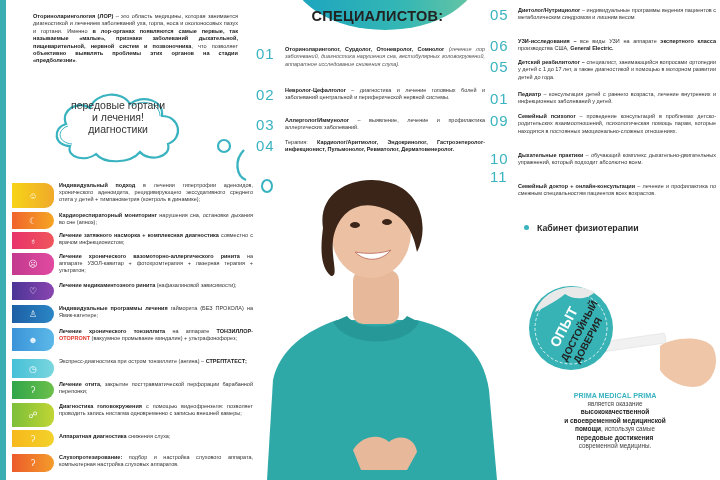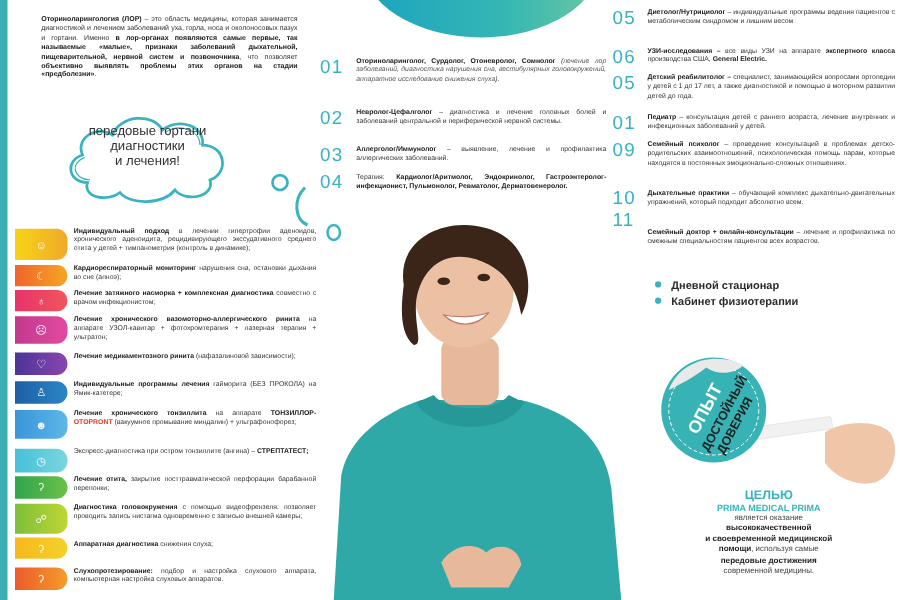--- a/index.html
+++ b/index.html
@@ -57,22 +57,22 @@
 </div>
 
 <div class="cloud">
   <svg width="140" height="78" viewBox="0 0 140 78">
     <path d="M22 60 C6 60 4 42 18 38 C12 24 30 14 42 22 C48 6 74 4 82 18 C94 8 116 14 114 30 C132 30 136 52 120 58 C124 72 100 76 92 66 C82 78 56 78 48 68 C38 76 18 72 22 60 Z" fill="none" stroke="#3ab3c0" stroke-width="2.2"></path>
     <path d="M24 58 C10 57 8 44 20 40" fill="none" stroke="#3ab3c0" stroke-width="1"></path>
     <path d="M84 20 C96 12 112 18 112 30" fill="none" stroke="#3ab3c0" stroke-width="1"></path>
   </svg>
   <div class="cloud-text">
     <div>передовые гортани</div>
+    <div>и лечения!</div>
     <div>диагностики</div>
-    <div>и лечения!</div>
   </div>
 </div>
 <svg class="swirl" style="left:214px;top:132px" width="36" height="50" viewBox="0 0 36 50">
   <ellipse cx="10" cy="14" rx="6" ry="6" fill="none" stroke="#3ab3c0" stroke-width="2.2"></ellipse>
   <path d="M30 18 C20 28 22 44 32 48" fill="none" stroke="#3ab3c0" stroke-width="2.4"></path>
 </svg>
 <svg class="swirl" style="left:258px;top:176px" width="18" height="22" viewBox="0 0 18 22">
   <ellipse cx="9" cy="10" rx="5" ry="6" fill="none" stroke="#3ab3c0" stroke-width="2"></ellipse>
 </svg>
 
@@ -146,20 +146,21 @@
   <div class="svc" style="top:272px">
     <div class="svc-tab" style="top:0;height:18px;background:linear-gradient(90deg,#ec5b2a,#f49c2b)">
         <span>ʔ</span>
       </div>
     <div class="svc-text" style="top:0"><b>Слухопротезирование:</b><span> подбор и настройка слухового аппарата, компьютерная настройка слуховых аппаратов.</span></div>
   </div>
 </div>
 
 <div class="teal-arc"></div>
 <div class="cons-title">
+  <div>СПЕЦИАЛИСТОВ:</div>
 </div>
 
 <div class="num" style="left:256px;top:47px">01</div>
 <div class="spec" style="left:285px;top:46px;width:200px"><b>Оториноларинголог, Сурдолог, Отоневролог, Сомнолог</b><i> (лечение лор заболеваний, диагностика нарушения сна, вестибулярных головокружений, аппаратное исследование снижения слуха)</i><span>.</span></div>
 
 <div class="num" style="left:256px;top:88px">02</div>
 <div class="spec" style="left:285px;top:87px;width:200px"><b>Невролог-Цефалголог</b><span> – диагностика и лечение головных болей и заболеваний центральной и периферической нервной системы.</span></div>
 
 <div class="num" style="left:256px;top:118px">03</div>
 <div class="spec" style="left:285px;top:117px;width:200px"><b>Аллерголог/Иммунолог</b><span> – выявление, лечение и профилактика аллергических заболеваний.</span></div>
@@ -196,24 +197,20 @@
 <div class="num" style="left:490px;top:114px">09</div>
 <div class="spec" style="left:518px;top:113px;width:198px"><b>Семейный психолог</b><span> –  проведение консультаций в проблемах детско-родительских взаимоотношений, психологическая помощь парам, которые находятся в постоянных эмоционально-сложных отношениях.</span></div>
 
 <div class="num" style="left:490px;top:152px">10</div>
 <div class="spec" style="left:518px;top:152px;width:198px"><b>Дыхательные практики</b><span> – обучающий комплекс дыхательно-двигательных упражнений, который подходит абсолютно всем.</span></div>
 
 <div class="num" style="left:490px;top:170px">11</div>
 <div class="spec" style="left:518px;top:183px;width:198px"><b>Семейный доктор + онлайн-консультации</b><span> – лечение и профилактика по смежным специальностям пациентов всех возрастов.</span></div>
 
 <div class="bullets">
-  <div class="bullet">
-      <span class="dot"></span>
-      <span>Дневной стационар</span>
-    </div>
   <div class="bullet">
       <span class="dot"></span>
       <span>Кабинет физиотерапии</span>
     </div>
 </div>
 
 <svg style="position:absolute;left:600px;top:330px" width="120" height="60" viewBox="0 0 120 60">
   <rect x="-4" y="8" width="70" height="10" rx="2" fill="#f1f1f1" transform="rotate(-8 30 14)" stroke="#ddd" stroke-width="0.5"></rect>
   <path d="M60 16 C70 8 100 4 112 16 C120 28 116 50 100 56 C84 60 66 50 60 40 Z" fill="#efc6a8"></path>
 </svg>
@@ -224,21 +221,20 @@
     <path d="M10 30 C20 4 50 0 70 10 C62 18 48 18 40 12 C30 20 18 26 10 30 Z" fill="#e9e9e9"></path>
     <g transform="rotate(-62 46 46)">
       <text x="22" y="44" font-family="Liberation Sans, sans-serif" font-weight="bold" font-size="14" fill="#fff">ОПЫТ</text>
       <text x="14" y="58" font-family="Liberation Sans, sans-serif" font-weight="bold" font-size="10" fill="#222">ДОСТОЙНЫЙ</text>
       <text x="18" y="70" font-family="Liberation Sans, sans-serif" font-weight="bold" font-size="10" fill="#222">ДОВЕРИЯ</text>
     </g>
   </svg>
 </div>
 
 <div class="goal">
-  <div class="t1">ЦЕЛЬЮ</div>
   <div class="t2">PRIMA MEDICAL PRIMA</div>
   <div>является оказание</div>
   <div><b>высококачественной</b></div>
   <div><b>и своевременной медицинской</b></div>
   <div><b>помощи</b><span>, используя самые</span></div>
   <div><b>передовые достижения</b></div>
   <div>современной медицины.</div>
 </div>
 
 </body></html>

